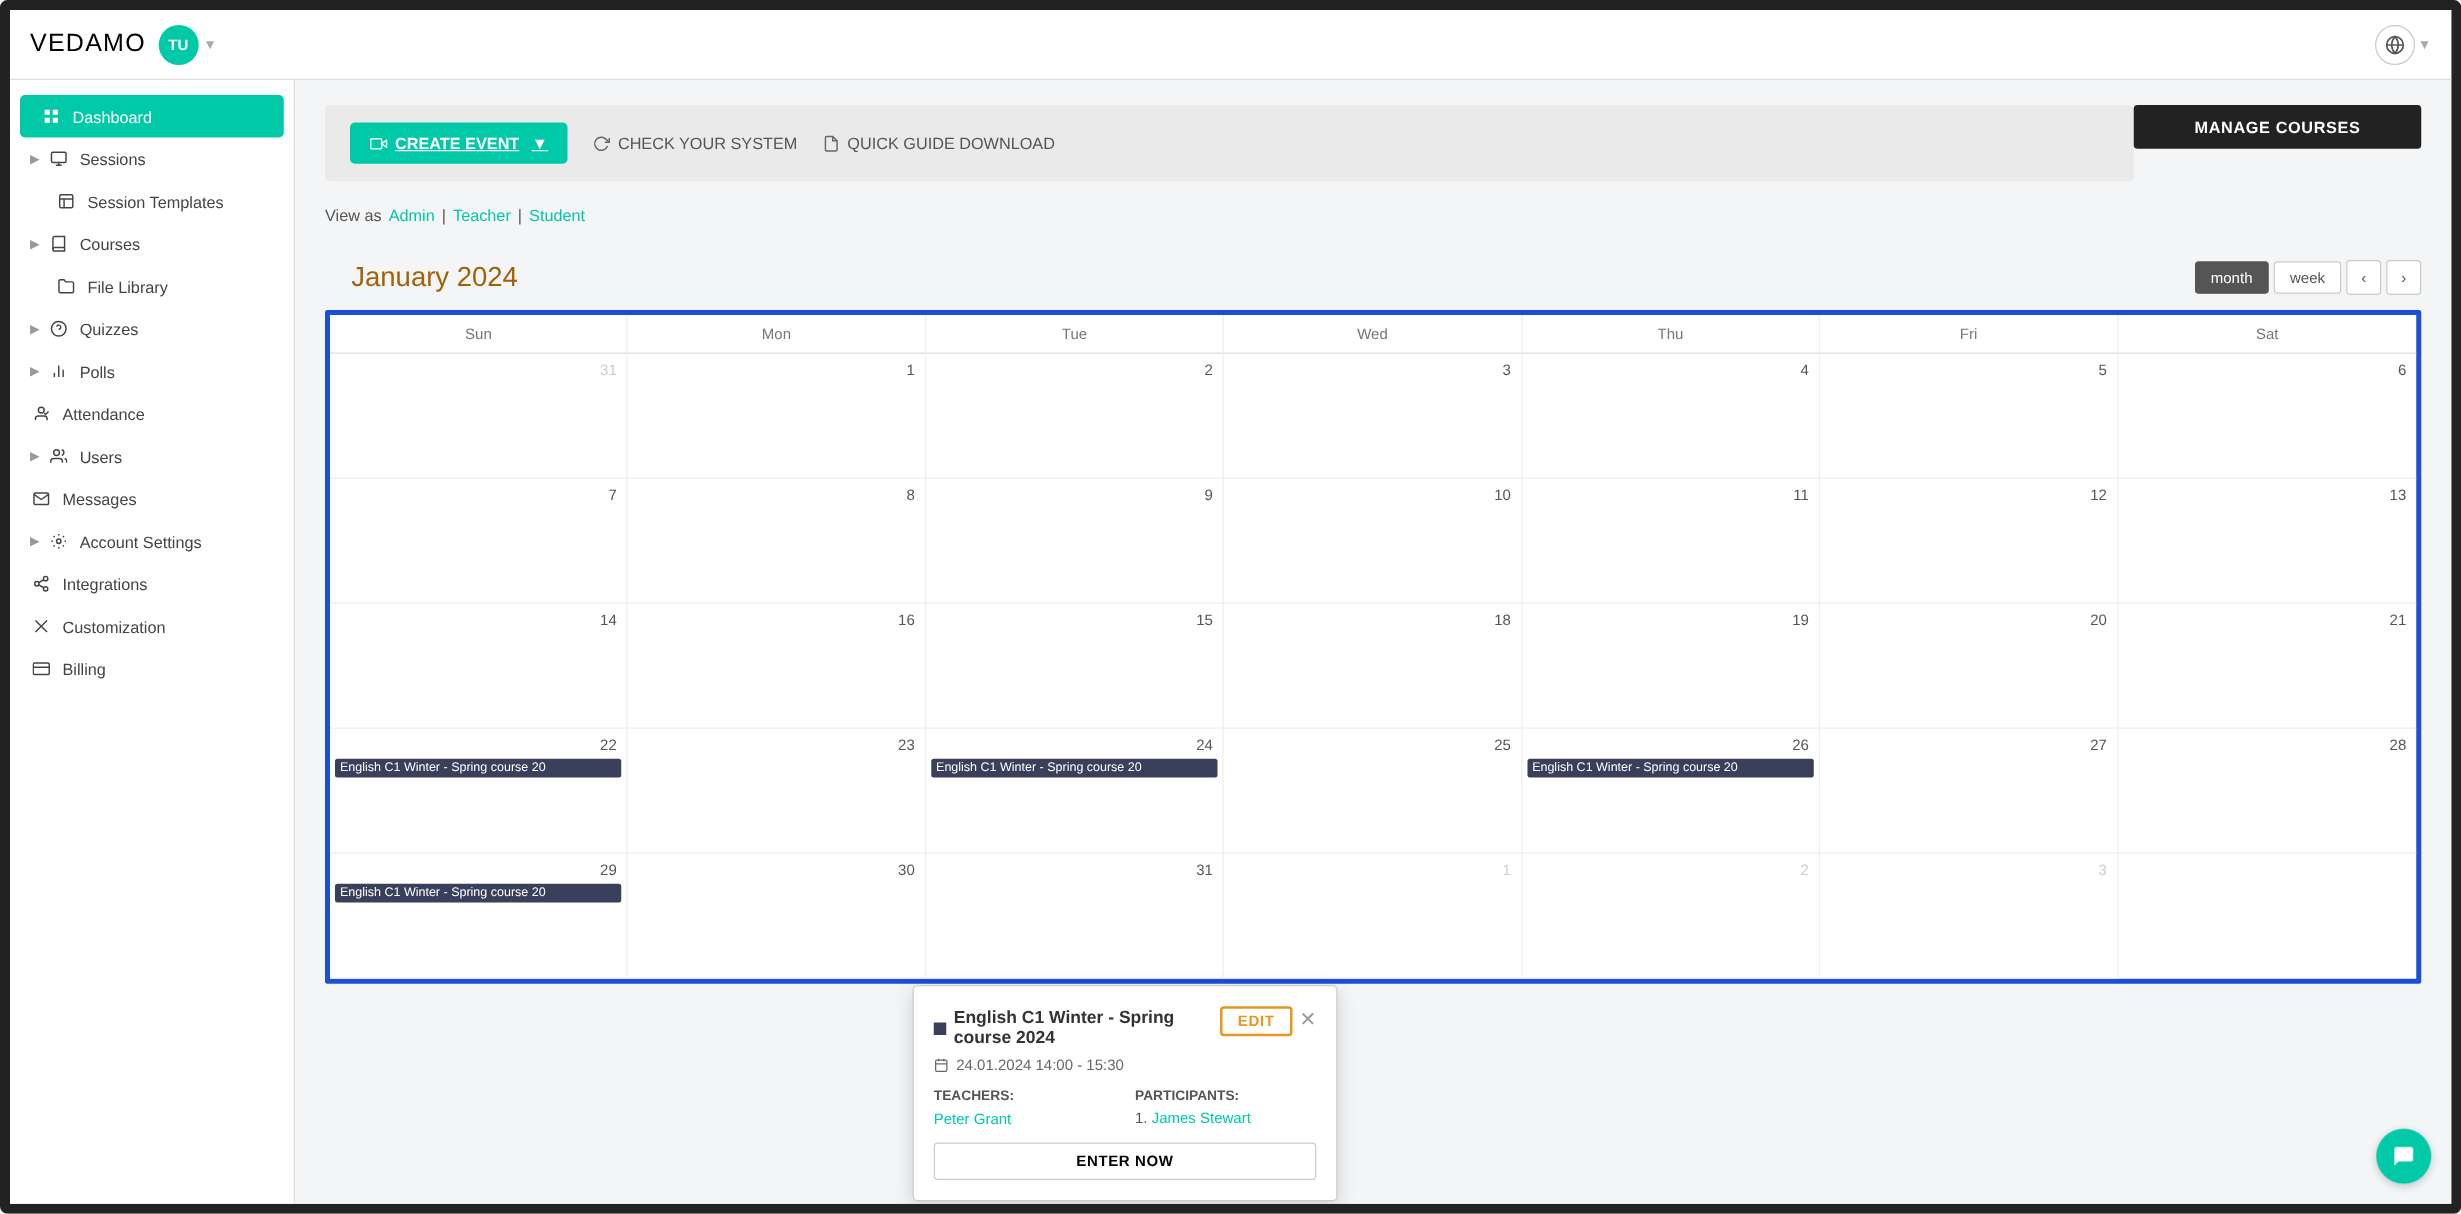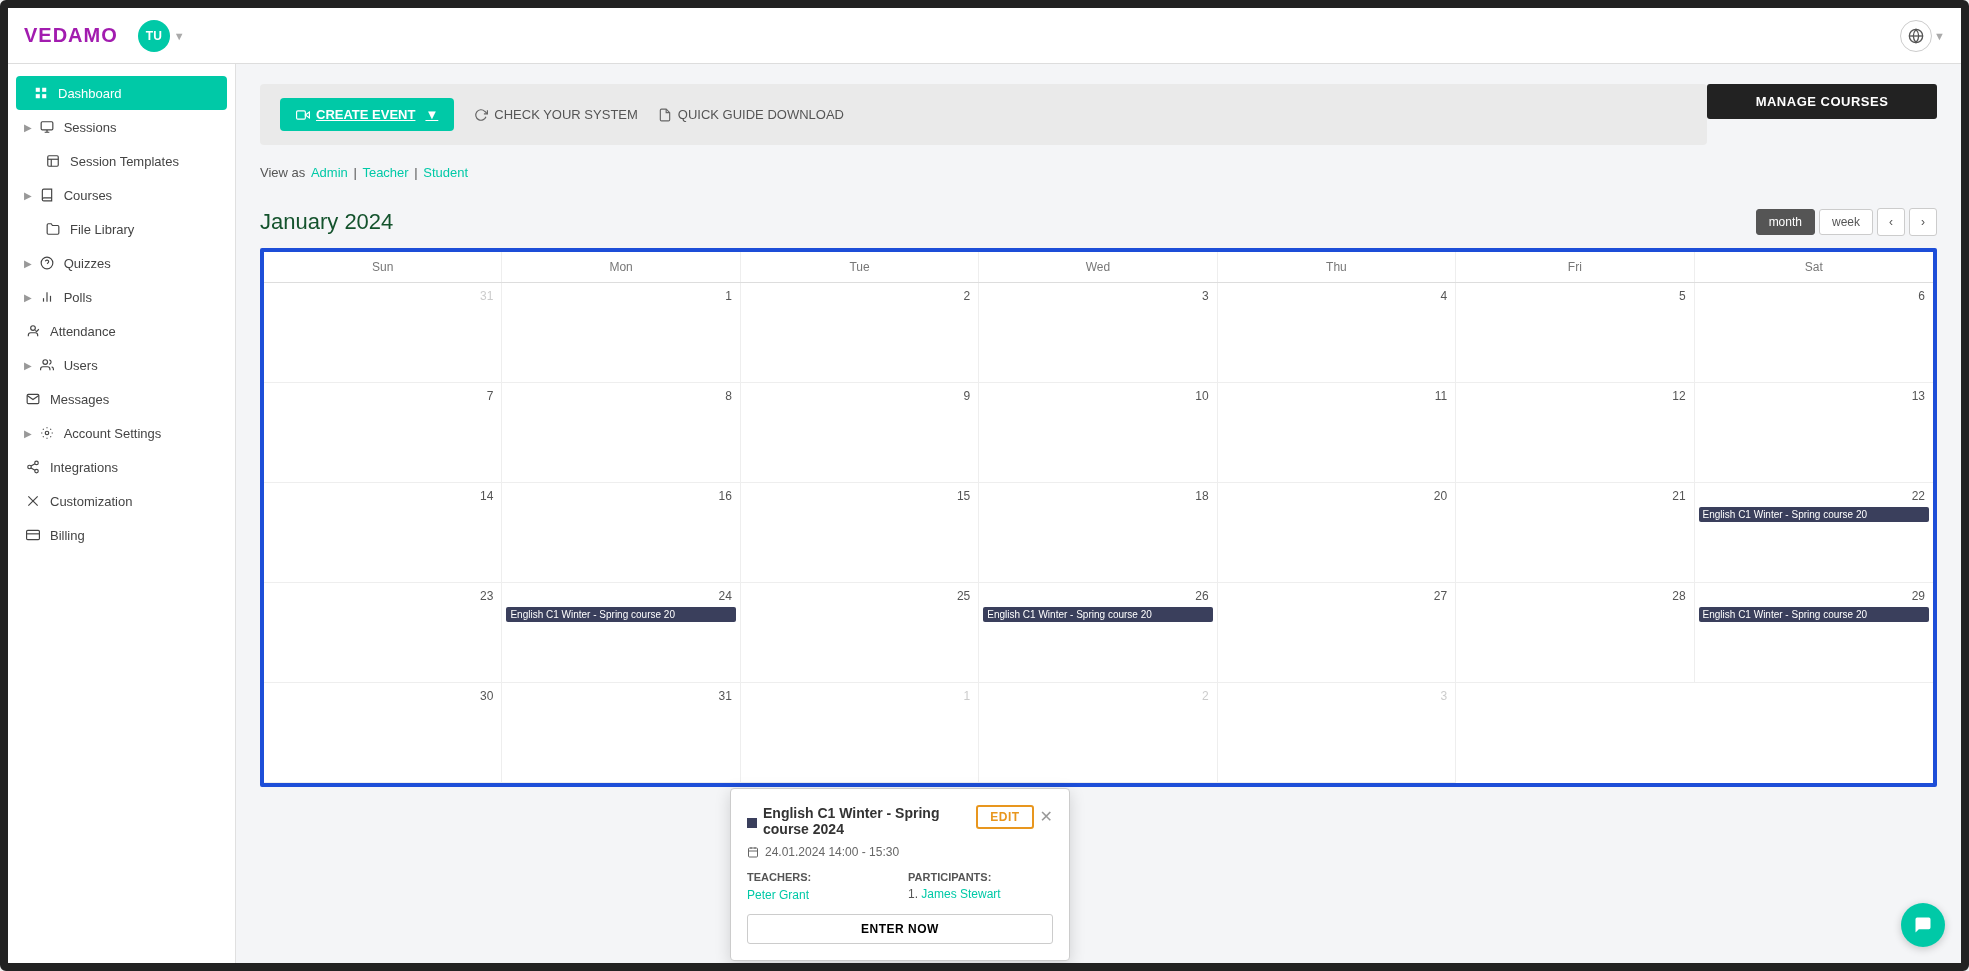--- a/index.html
+++ b/index.html
@@ -2,21 +2,21 @@
 <html><head>
   <meta charset="utf-8">
   <style>
     * { box-sizing: border-box; margin: 0; padding: 0; }
     body { font-family: -apple-system, BlinkMacSystemFont, 'Segoe UI', sans-serif; background: #f0f0f0; font-size: 13px; color: #333; }
 
     .app-frame { width: 1969px; min-height: 971px; background: #fff; border: 8px solid #222; border-radius: 6px; display: flex; flex-direction: column; }
 
     
     .top-bar { height: 56px; background: #fff; border-bottom: 1px solid #ddd; display: flex; align-items: center; padding: 0 16px; flex-shrink: 0; }
-    .logo { color: #a21caf; font-weight: 700; font-size: 20px; letter-spacing: 1px; margin-right: 20px; }
+    .logo { color: #000000; font-weight: 400; font-size: 20px; letter-spacing: 1px; margin-right: 10px; }
     .avatar-btn { width: 32px; height: 32px; border-radius: 50%; background: #00c9a7; color: #fff; font-size: 12px; font-weight: 700; display: flex; align-items: center; justify-content: center; cursor: pointer; margin-right: 4px; }
     .top-bar-right { margin-left: auto; display: flex; align-items: center; }
     .globe-btn { width: 32px; height: 32px; border-radius: 50%; border: 1px solid #ccc; display: flex; align-items: center; justify-content: center; cursor: pointer; color: #555; }
 
     
     .main-layout { display: flex; flex: 1; }
 
     
     .sidebar { width: 228px; background: #fff; border-right: 1px solid #e0e0e0; padding: 12px 0; flex-shrink: 0; }
     .sidebar-item { display: flex; align-items: center; padding: 8px 16px; cursor: pointer; color: #444; font-size: 13px; position: relative; }
@@ -32,21 +32,21 @@
     .create-event-btn { background: #00c9a7; color: #fff; border: none; border-radius: 4px; padding: 9px 16px; font-size: 13px; font-weight: 600; cursor: pointer; display: flex; align-items: center; gap: 6px; text-decoration: underline; }
     .create-event-btn .dropdown-arrow { margin-left: 4px; }
     .action-link { color: #555; font-size: 13px; cursor: pointer; display: flex; align-items: center; gap: 6px; text-decoration: none; }
 
     
     .right-actions { display: flex; flex-direction: column; gap: 6px; }
     .manage-btn { background: #222; color: #fff; border: none; border-radius: 3px; padding: 10px 24px; font-size: 13px; font-weight: 700; cursor: pointer; letter-spacing: 0.5px; min-width: 230px; text-align: center; }
 
     
     .calendar-header { display: flex; align-items: center; justify-content: space-between; margin-bottom: 12px; }
-    .calendar-title { font-size: 22px; font-weight: 400; color: #14532d; }
+    .calendar-title { font-size: 22px; font-weight: 400; color: #a16207; margin-left: 21px; }
     .view-as { font-size: 13px; color: #555; margin-bottom: 12px; }
     .view-as a { color: #00c9a7; text-decoration: none; margin: 0 2px; }
     .cal-controls { display: flex; align-items: center; gap: 4px; }
     .cal-btn { background: #fff; border: 1px solid #ccc; border-radius: 3px; padding: 5px 12px; font-size: 12px; cursor: pointer; color: #555; }
     .cal-btn.active { background: #555; color: #fff; border-color: #555; }
     .cal-nav { background: #fff; border: 1px solid #ccc; border-radius: 3px; width: 28px; height: 28px; display: flex; align-items: center; justify-content: center; cursor: pointer; font-size: 12px; color: #555; }
 
     
     .calendar { background: #fff; border: 4px solid #1d4ed8; border-radius: 2px; width: 100%; }
     .calendar-days-header { display: grid; grid-template-columns: repeat(7, 1fr); border-bottom: 1px solid #ddd; }
@@ -379,20 +379,23 @@
               <div class="cal-cell">
                 <div class="day-num">16</div>
               </div>
               <div class="cal-cell">
                 <div class="day-num">15</div>
               </div>
               <div class="cal-cell">
                 <div class="day-num">18</div>
               </div>
               <div class="cal-cell">
+                <div class="day-num">19</div>
+              </div>
+              <div class="cal-cell">
                 <div class="day-num">20</div>
               </div>
               <div class="cal-cell">
                 <div class="day-num">21</div>
               </div>
               <div class="cal-cell">
                 <div class="day-num">22</div>
                 <div class="event-tag">English C1 Winter - Spring course 20</div>
               </div>
               <div class="cal-cell">

